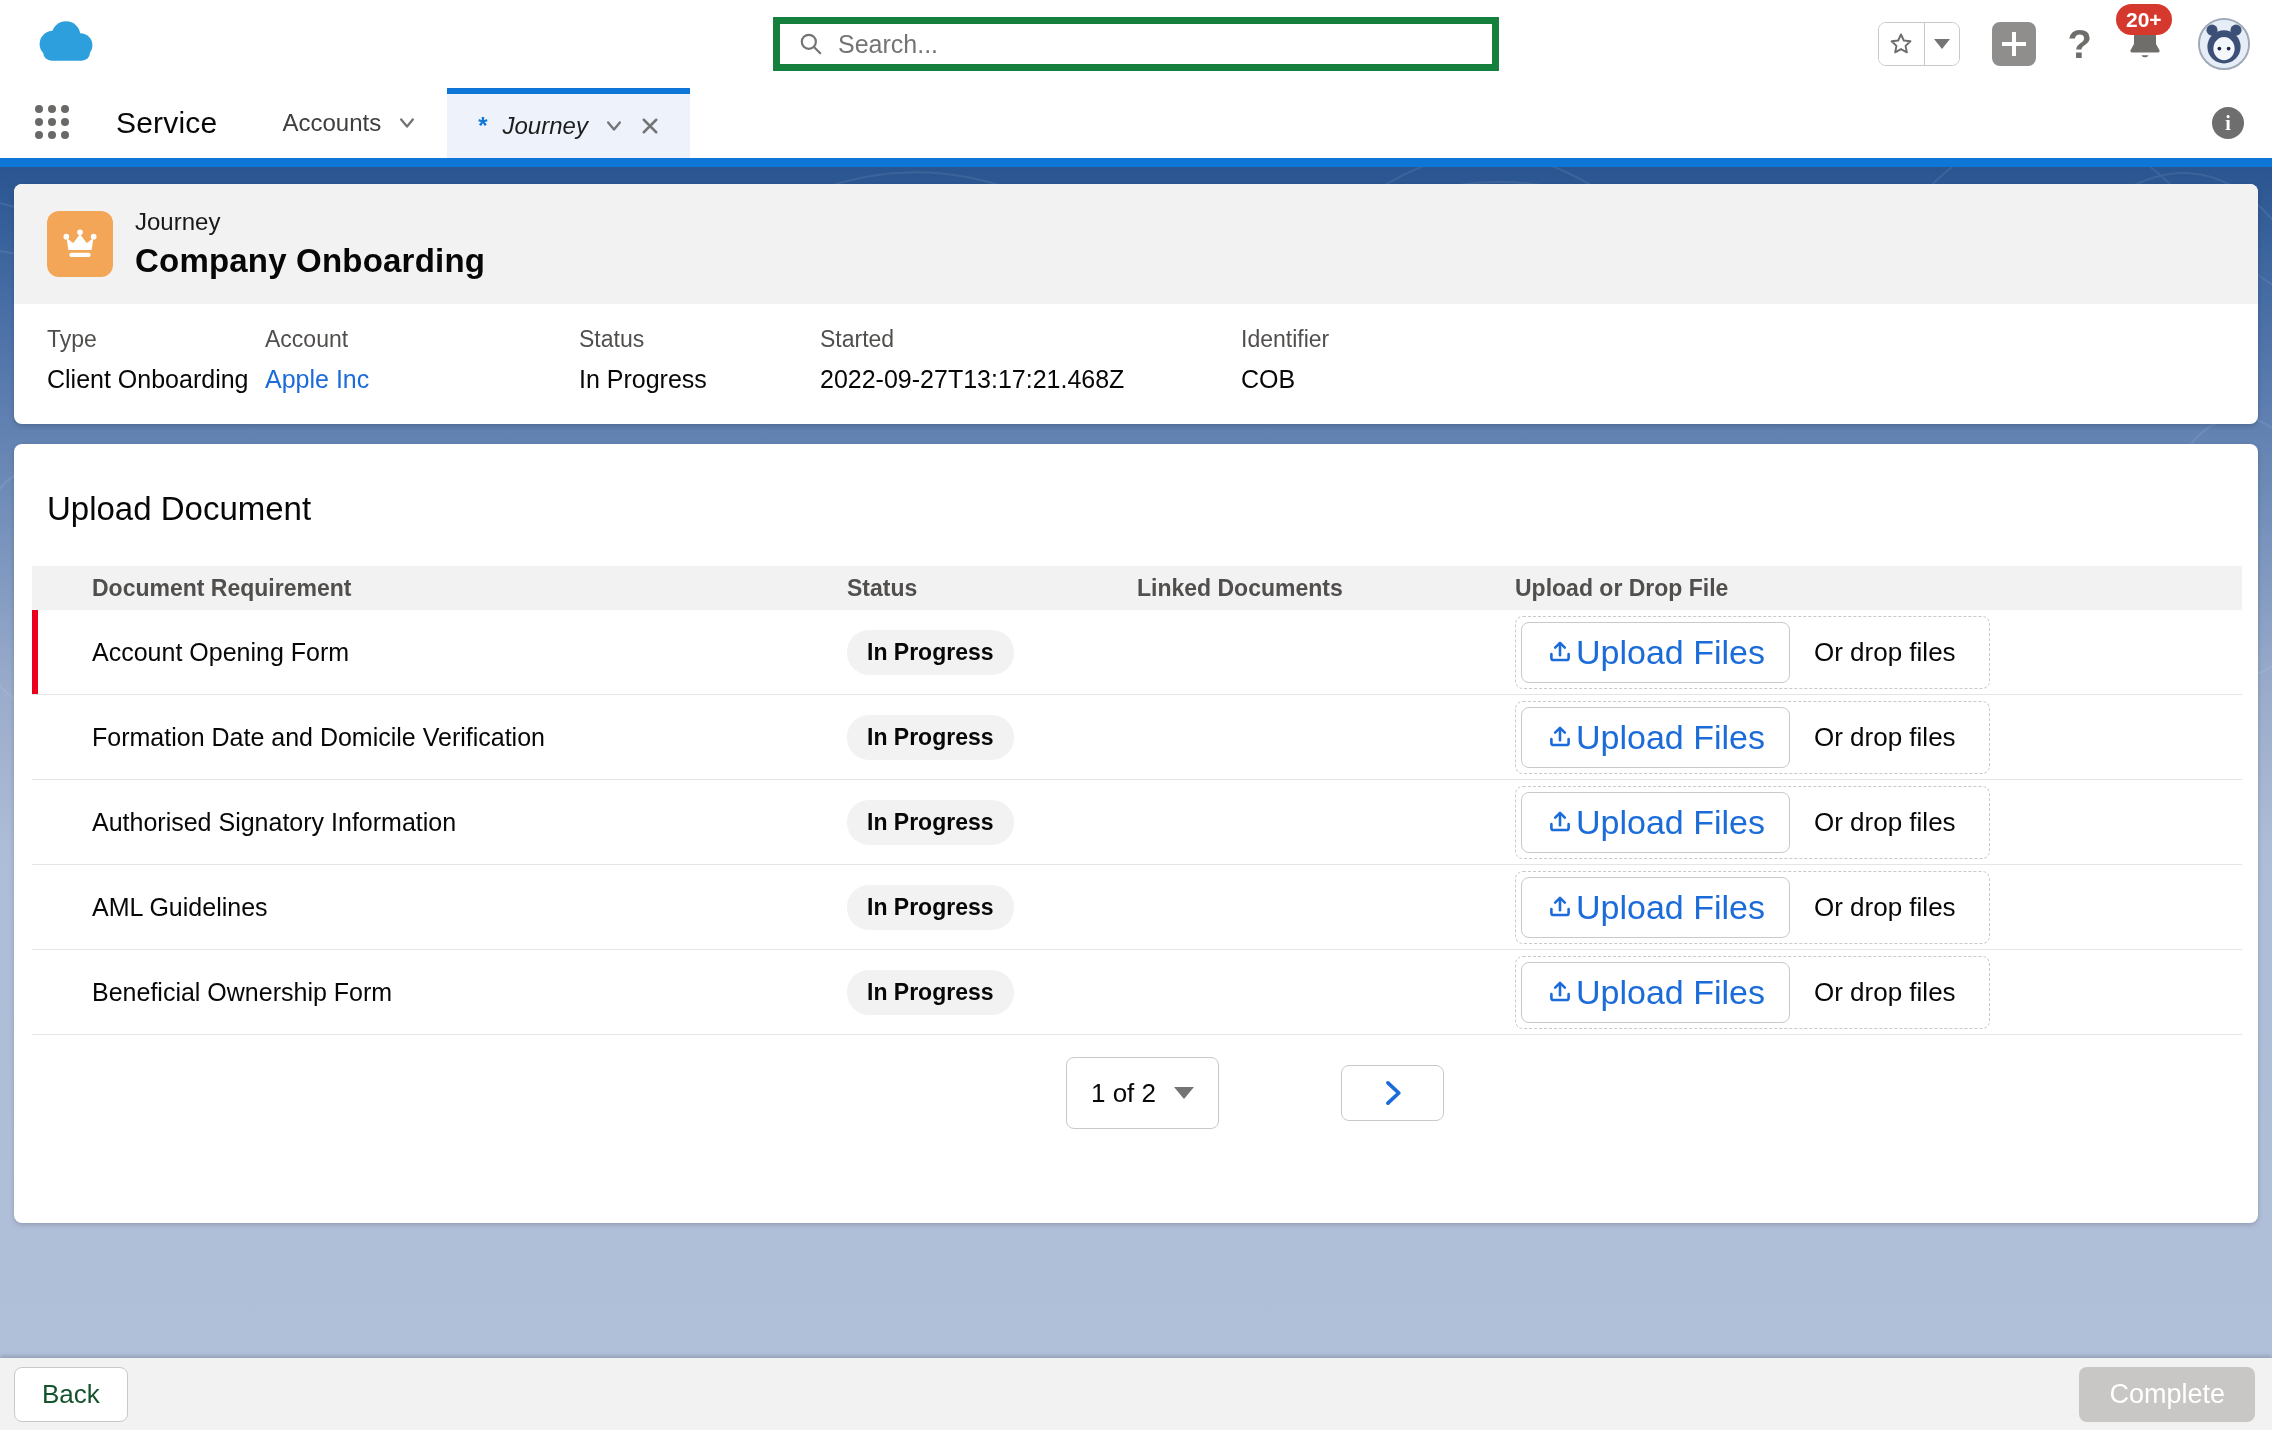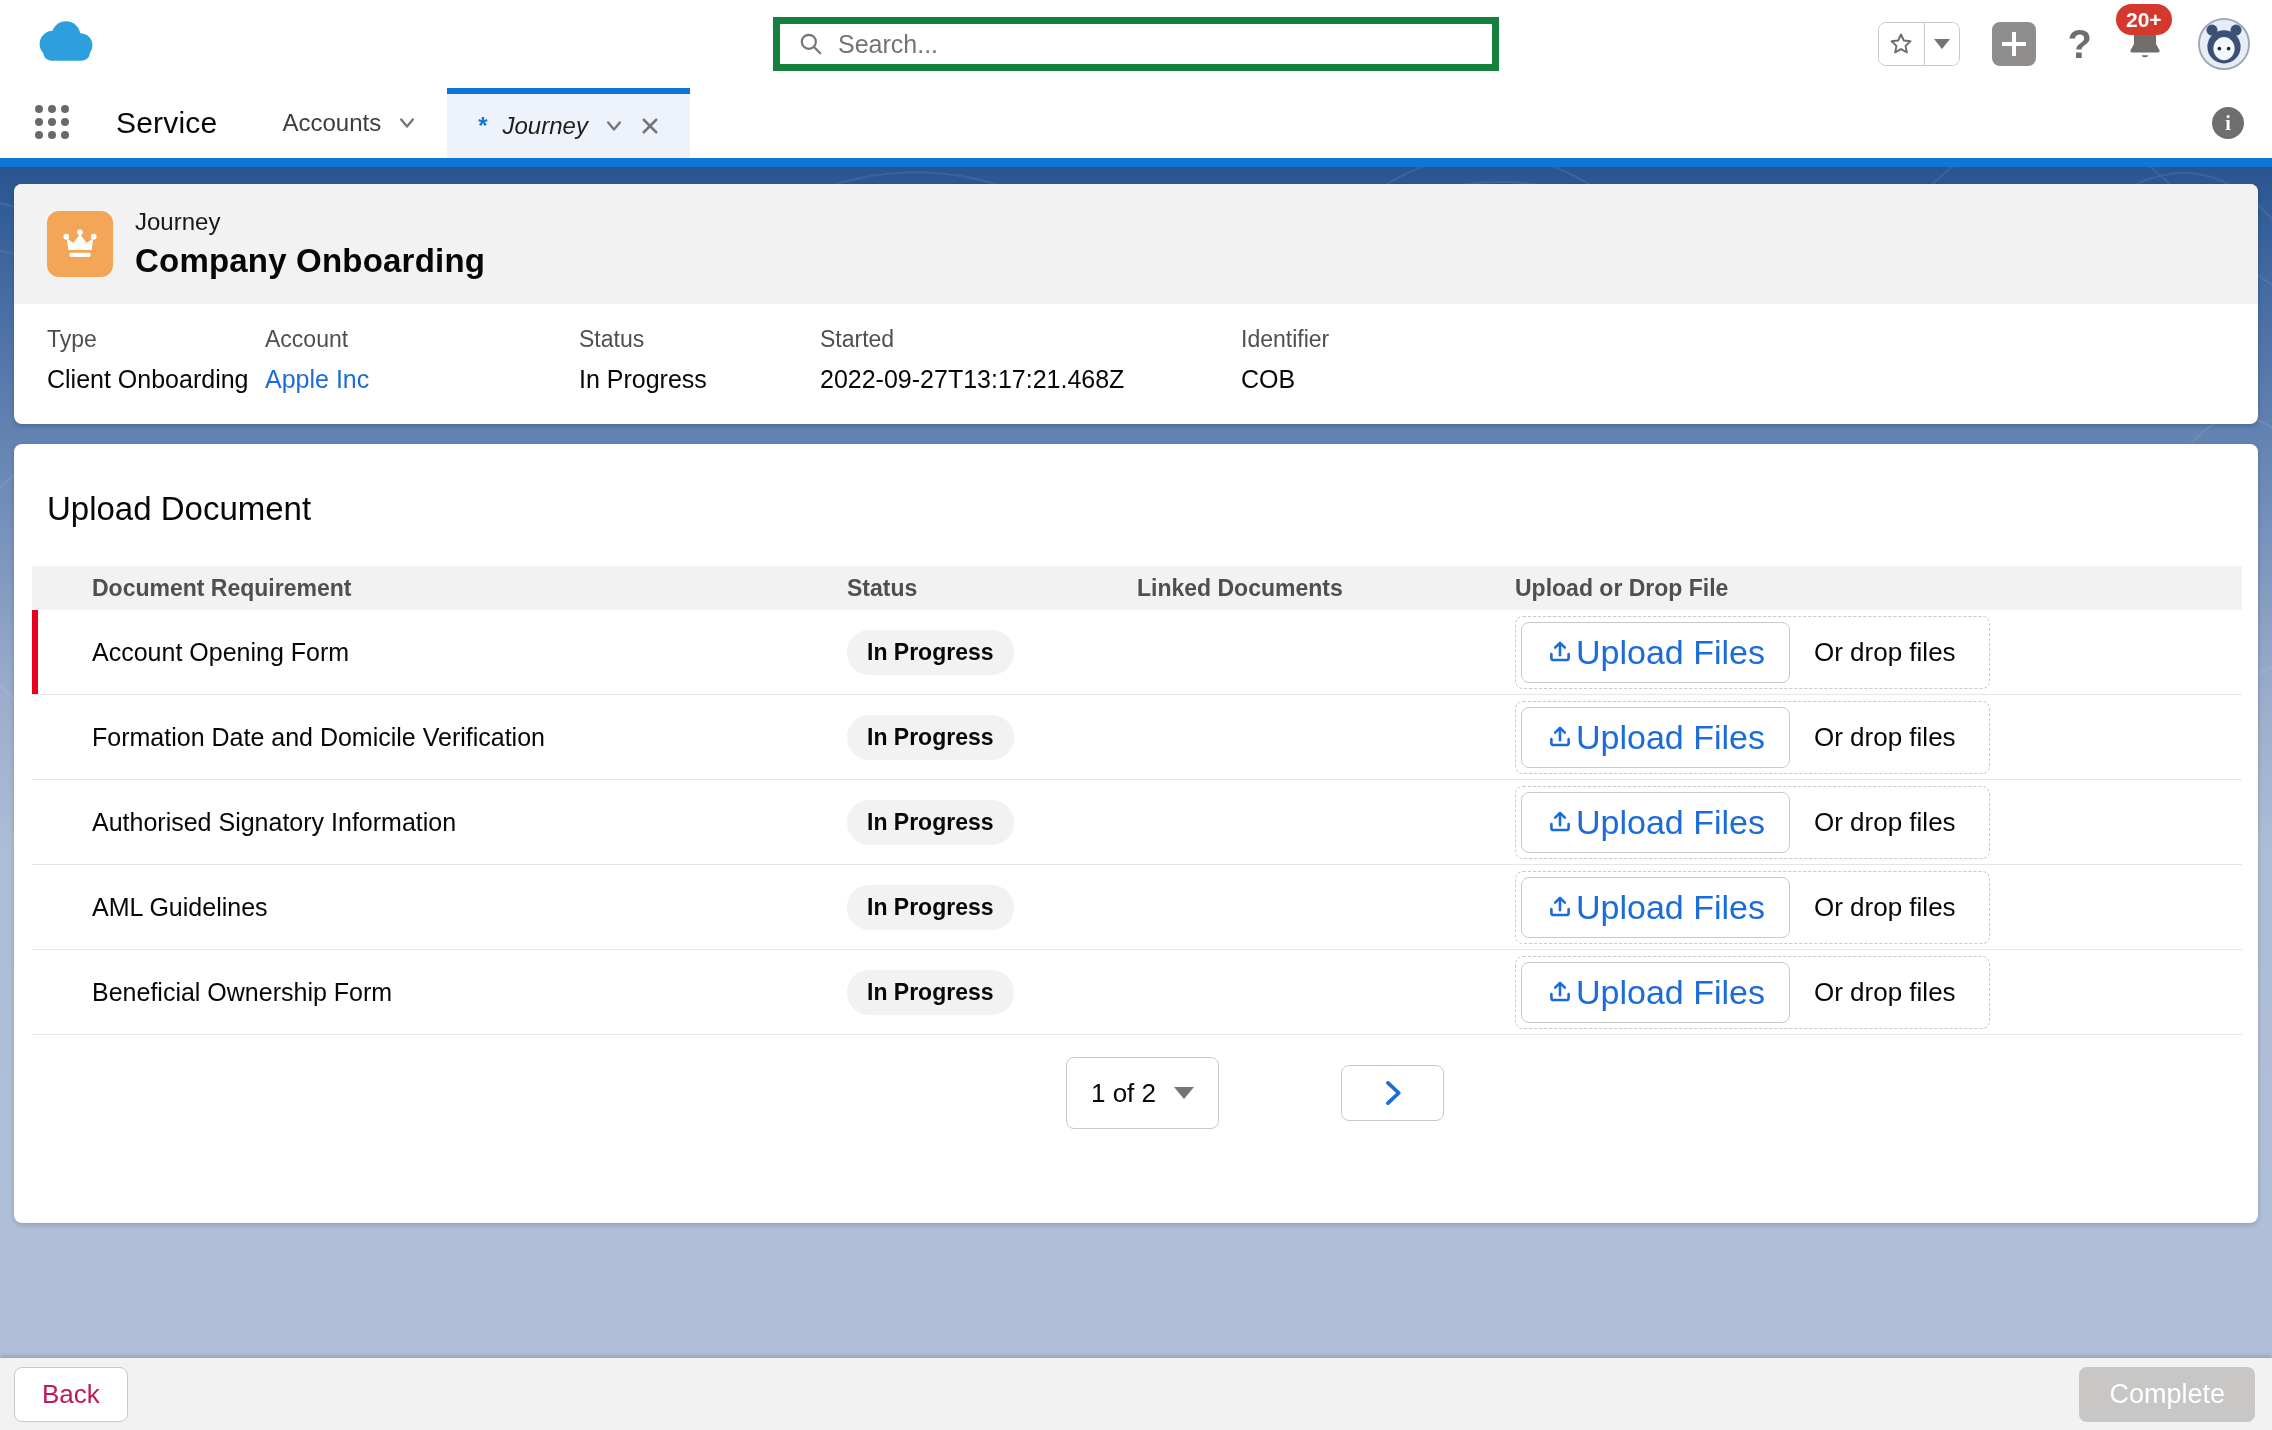--- a/index.html
+++ b/index.html
@@ -149,21 +149,21 @@
     display: flex; align-items: center; justify-content: center;
   }
 
   
   .footer-bar {
     height: 72px; background: #f3f2f2; display: flex; align-items: center; position: relative;
     box-shadow: 0 -2px 4px rgba(0,0,0,.18);
   }
   .back-btn {
     margin-left: 14px; height: 55px; padding: 0 27px; background: #fff; border: 1px solid #c9c9c9;
-    border-radius: 8px; font-size: 26px; color: #be185d; cursor: pointer;
+    border-radius: 8px; font-size: 26px; color: #14532d; cursor: pointer;
   }
   .complete-btn {
     margin-left: auto; margin-right: 17px; height: 55px; padding: 0 30px; background: #c9c7c5;
     border: none; border-radius: 8px; font-size: 27px; color: #fff; cursor: pointer;
   }
 </style>
 </head>
 <body>
 
 <header class="utility-bar">

